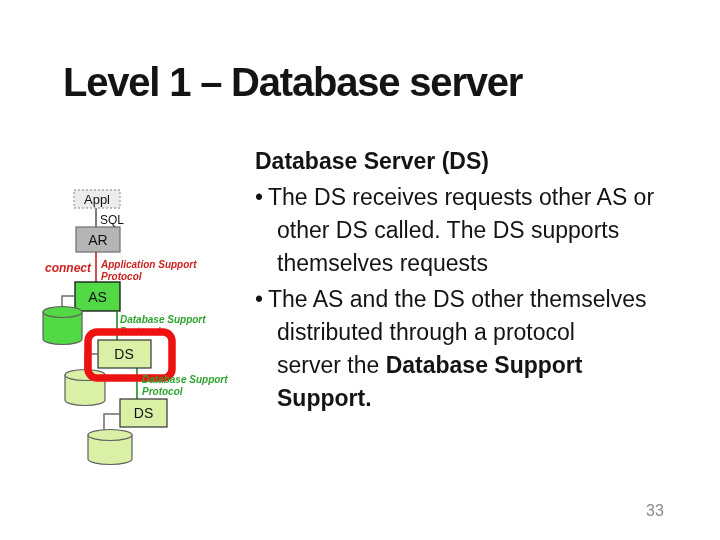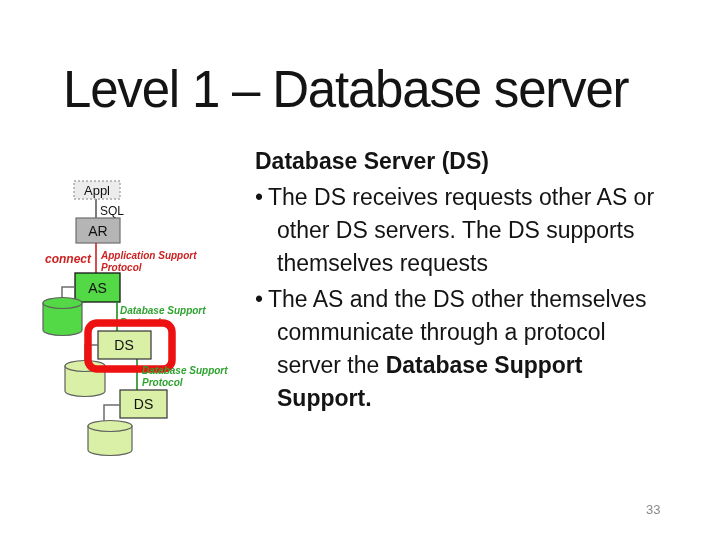--- a/index.html
+++ b/index.html
@@ -2,24 +2,24 @@
 <html style="--bright-green: #52d945; --pale-green: #d9f0a6; --gray-box: #b5b5b5; --light-box: #ececec; --red: #cc2222; --highlight-red: #ee1111; --green-text: #2fa32f; --green-line: #1e8c1e; --gray-line: #6e6e6e;"><head>
 <meta charset="utf-8">
 <style>
   html,body{margin:0;padding:0}
   body{
     width:720px;height:540px;position:relative;overflow:hidden;
     background:#ffffff;font-family:"Liberation Sans",sans-serif;color:#111;
   }
   .slide-title{
     position:absolute;left:63px;top:60px;
-    font-size:51px;letter-spacing:-1.2px;white-space:nowrap;color:#141414;
+    font-size:40px;letter-spacing:-1.2px;white-space:nowrap;color:#141414;font-weight:bold;
   }
   
-  .diagram{position:absolute;left:40px;top:170px;width:195px;height:290px}
+  .diagram{position:absolute;left:40px;top:179px;width:195px;height:290px}
   .diagram svg{display:block;width:195px;height:290px}
   .diagram text{font-family:"Liberation Sans",sans-serif}
   .node-label{font-size:14px;fill:#111}
   .appl-label{font-size:13px;fill:#111}
   .sql-label{font-size:12px;fill:#111}
   .connect-label{font-size:12px;font-style:italic;font-weight:700;fill:var(--red)}
   .proto-red{font-size:10px;font-style:italic;font-weight:700;fill:var(--red)}
   .proto-green{font-size:10px;font-style:italic;font-weight:700;fill:var(--green-text)}
   .appl-box{fill:var(--light-box);stroke:#a8a8a8;stroke-width:1.4;stroke-dasharray:2 2}
   .ar-box{fill:var(--gray-box);stroke:#6e6e6e;stroke-width:1.2}
@@ -38,21 +38,21 @@
     font-size:23px;line-height:33px;color:#141414;
   }
   .content-heading{font-weight:700;margin:0 0 3px 0}
   .bullet{position:relative;margin:0 0 3px 0}
   .bullet .dot{position:absolute;left:0;top:0}
   .bullet .bline{padding-left:22px;white-space:nowrap}
   .bullet div.bline:first-of-type{padding-left:13px}
   .bullet .bold{font-weight:700}
   .page-number{
     position:absolute;left:646px;top:502px;
-    font-size:13px;color:#8a8a8a;
+    font-size:16px;color:#8a8a8a;
   }
 </style>
 </head>
 <body>
 
 <div class="slide-title">Level 1 – Database server</div>
 
 <div class="diagram">
   <svg viewBox="0 0 195 290" xmlns="http://www.w3.org/2000/svg">
 
@@ -102,26 +102,26 @@
     <ellipse class="cyl-pale" cx="70" cy="256" rx="22" ry="5.5"></ellipse>
   </svg>
 </div>
 
 <div class="content">
   <div class="content-heading">Database Server (DS)</div>
   <div id="bullet-list">
       <div class="bullet">
         <span class="dot">•</span>
         <div class="bline"><span>The DS receives requests other AS or</span></div>
-        <div class="bline"><span>other DS servers. The DS supports</span></div>
+        <div class="bline"><span>other DS called. The DS supports</span></div>
         <div class="bline"><span>themselves requests</span></div>
       </div>
       <div class="bullet">
         <span class="dot">•</span>
         <div class="bline"><span>The AS and the DS other themselves</span></div>
-        <div class="bline"><span>communicate through a protocol</span></div>
+        <div class="bline"><span>distributed through a protocol</span></div>
         <div class="bline"><span>server the </span><span class="bold">Database Support</span></div>
         <div class="bline"><span class="bold">Support.</span></div>
       </div>
     </div>
 </div>
 
 <div class="page-number">33</div>
 
 </body></html>

